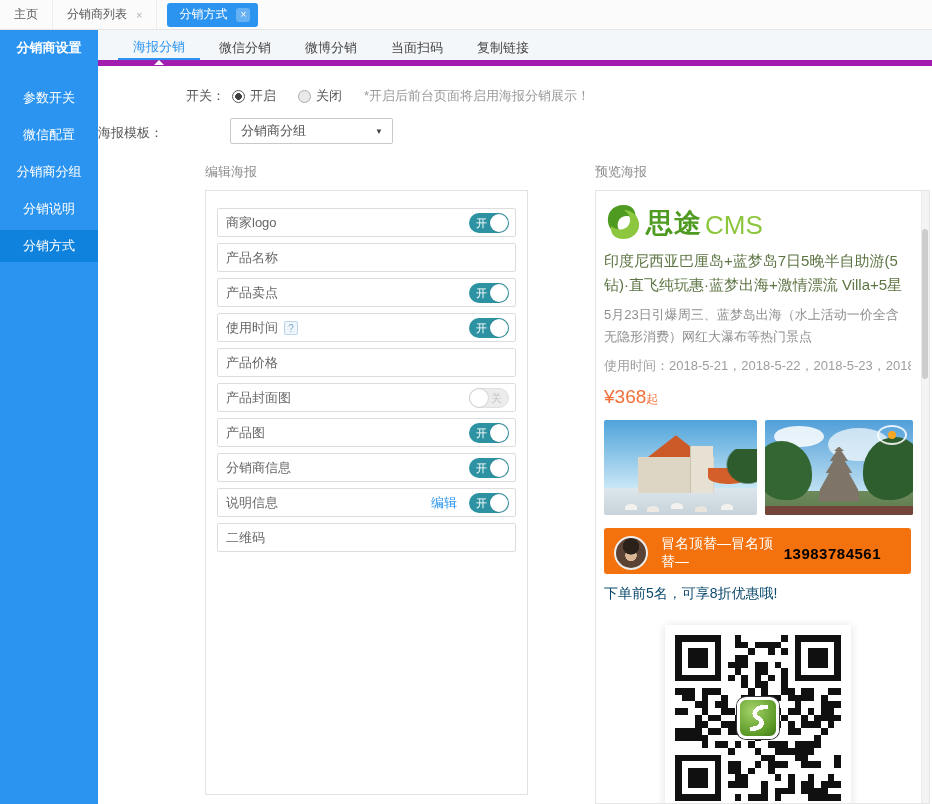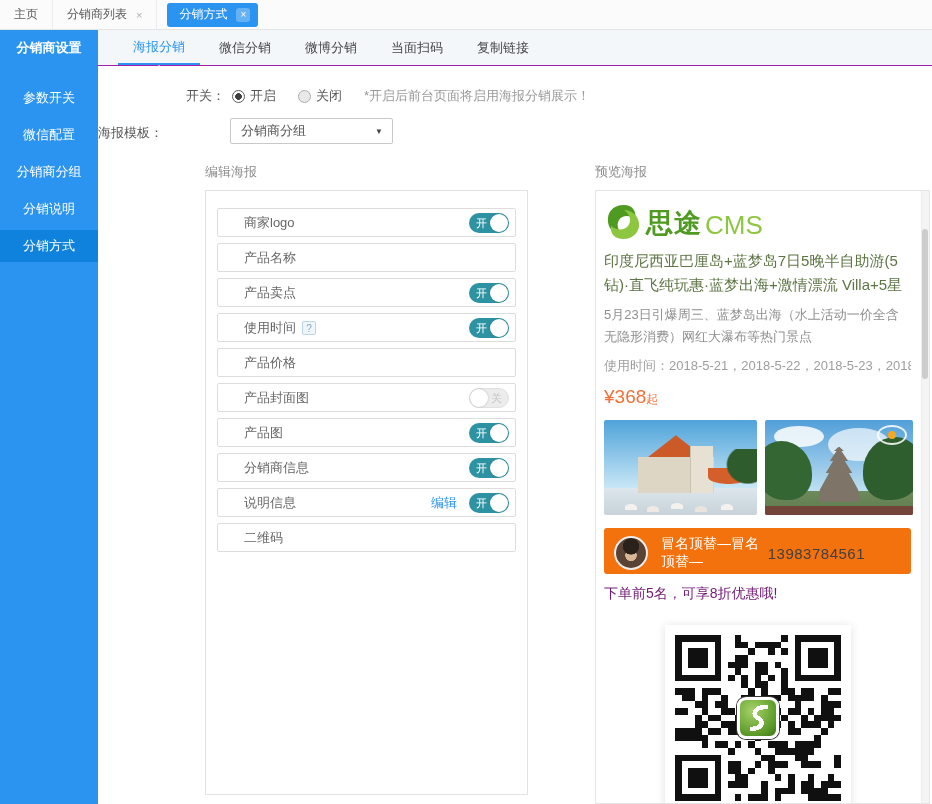--- a/index.html
+++ b/index.html
@@ -21,21 +21,21 @@
   .wtab.active{margin:3px 6px 3px 10px;height:24px;align-self:center;border:none;
     background:var(--accent);color:#fff;border-radius:3px;padding:0 8px 0 12px;}
   .wtab.active .x{color:#fff;background:rgba(255,255,255,.28);width:14px;height:14px;
     line-height:14px;text-align:center;border-radius:3px;font-size:10px;}
 
   
   .subbar{position:absolute;left:0;top:30px;width:932px;height:36px;}
   .side-head{position:absolute;left:0;top:0;width:98px;height:36px;background:var(--accent);
     color:#fff;font-size:13px;font-weight:bold;text-align:center;line-height:36px;}
   .modtabs{position:absolute;left:98px;right:0;top:0;height:36px;background:#f4f7fa;
-    border-bottom:1px solid #a21caf;display:flex;padding-left:18px;}
+    border-bottom:6px solid #a21caf;display:flex;padding-left:18px;}
   .mtab{position:relative;margin:0 2px;padding:0 15px;line-height:35px;font-size:13px;
     color:#474747;cursor:pointer;}
   .mtab.active{color:var(--accent);border-bottom:2px solid var(--accent);line-height:34px;}
   .mtab.active::after{content:"";position:absolute;left:50%;margin-left:-5px;bottom:-7px;
     border-left:5px solid transparent;border-right:5px solid transparent;
     border-bottom:5px solid #fff;z-index:2;}
 
   
   .sidebar{position:absolute;left:0;top:66px;width:98px;height:738px;background:var(--accent);}
   .side-item{height:32px;line-height:32px;text-align:center;color:#fff;font-size:13px;
@@ -62,21 +62,21 @@
   .select .caret{position:absolute;right:9px;top:1px;font-size:8px;color:#444;line-height:24px;}
 
   .sec-label{position:absolute;top:97px;font-size:13px;color:#8c8c8c;}
   .sec-label.edit{left:107px;}
   .sec-label.prev{left:497px;}
 
   
   .editor-panel{position:absolute;left:107px;top:124px;width:323px;height:605px;
     border:1px solid #e2e2e2;background:#fff;padding:17px 11px;}
   .erow{height:29px;margin-bottom:6px;border:1px solid #ddd;border-radius:2px;
-    display:flex;align-items:center;padding:0 6px 0 26px;font-size:13px;color:#666;background:#fff;}
+    display:flex;align-items:center;padding:0 6px 0 8px;font-size:13px;color:#666;background:#fff;}
   .erow-label{flex:0 0 auto;}
   .help-icon{margin-left:6px;width:14px;height:14px;line-height:13px;text-align:center;
     font-size:10px;color:#7fa9c6;background:#eef5fb;border:1px solid #bcd6e8;border-radius:2px;cursor:pointer;}
   .spacer{flex:1;}
   .edit-link{color:var(--accent);margin-right:12px;cursor:pointer;text-decoration:none;font-size:13px;}
   .toggle{position:relative;width:40px;height:20px;border-radius:10px;flex:0 0 auto;cursor:pointer;}
   .toggle.on{background:var(--toggle-on);}
   .toggle .knob{position:absolute;top:1px;width:18px;height:18px;border-radius:50%;background:#fff;
     box-shadow:0 0 2px rgba(0,0,0,.25);}
   .toggle.on .knob{right:1px;}
@@ -130,23 +130,23 @@
     border-radius:50%;background:#f5a623;}
 
   .dist-bar{height:46px;background:var(--bar-orange);border-radius:3px;display:flex;
     align-items:center;padding:4px 16px 0 10px;margin-bottom:11px;}
   .avatar{width:34px;height:34px;border-radius:50%;flex:0 0 auto;border:2px solid rgba(255,255,255,.9);
     background:
       radial-gradient(circle at 50% 28%, #2b211b 0 30%, transparent 32%),
       radial-gradient(circle at 50% 58%, #d9b796 0 24%, transparent 26%),
       radial-gradient(circle at 50% 50%, #5a4334 0 70%, #7a614f 100%);}
   .dist-name{color:#fff;font-size:14px;margin-left:13px;}
-  .dist-phone{color:#404040;font-size:15px;font-weight:normal;letter-spacing:.5px;margin-left:auto;margin-right:30px;}
-
-  .promo{font-size:14px;color:#701a75;margin-bottom:14px;}
+  .dist-phone{color:#000000;font-size:15px;font-weight:bold;letter-spacing:.5px;margin-left:auto;margin-right:14px;}
+
+  .promo{font-size:14px;color:#0c4a6e;margin-bottom:14px;}
 
   .qr-wrap{width:186px;margin:22px auto 0;background:#fff;padding:10px;position:relative;
     box-shadow:0 1px 9px rgba(0,0,0,.12);}
   .qr-wrap svg{display:block;shape-rendering:crispEdges;}
   .qr-logo{position:absolute;left:50%;top:50%;width:42px;height:42px;margin:-21px 0 0 -21px;
     border-radius:9px;border:3px solid #fff;box-shadow:0 0 0 1px #333;
     background:radial-gradient(circle at 35% 30%,#a6d36a,#5c9a28 70%,#3f7518);}
   .qr-logo svg{position:absolute;left:0;top:0;}
 </style>
 </head>

